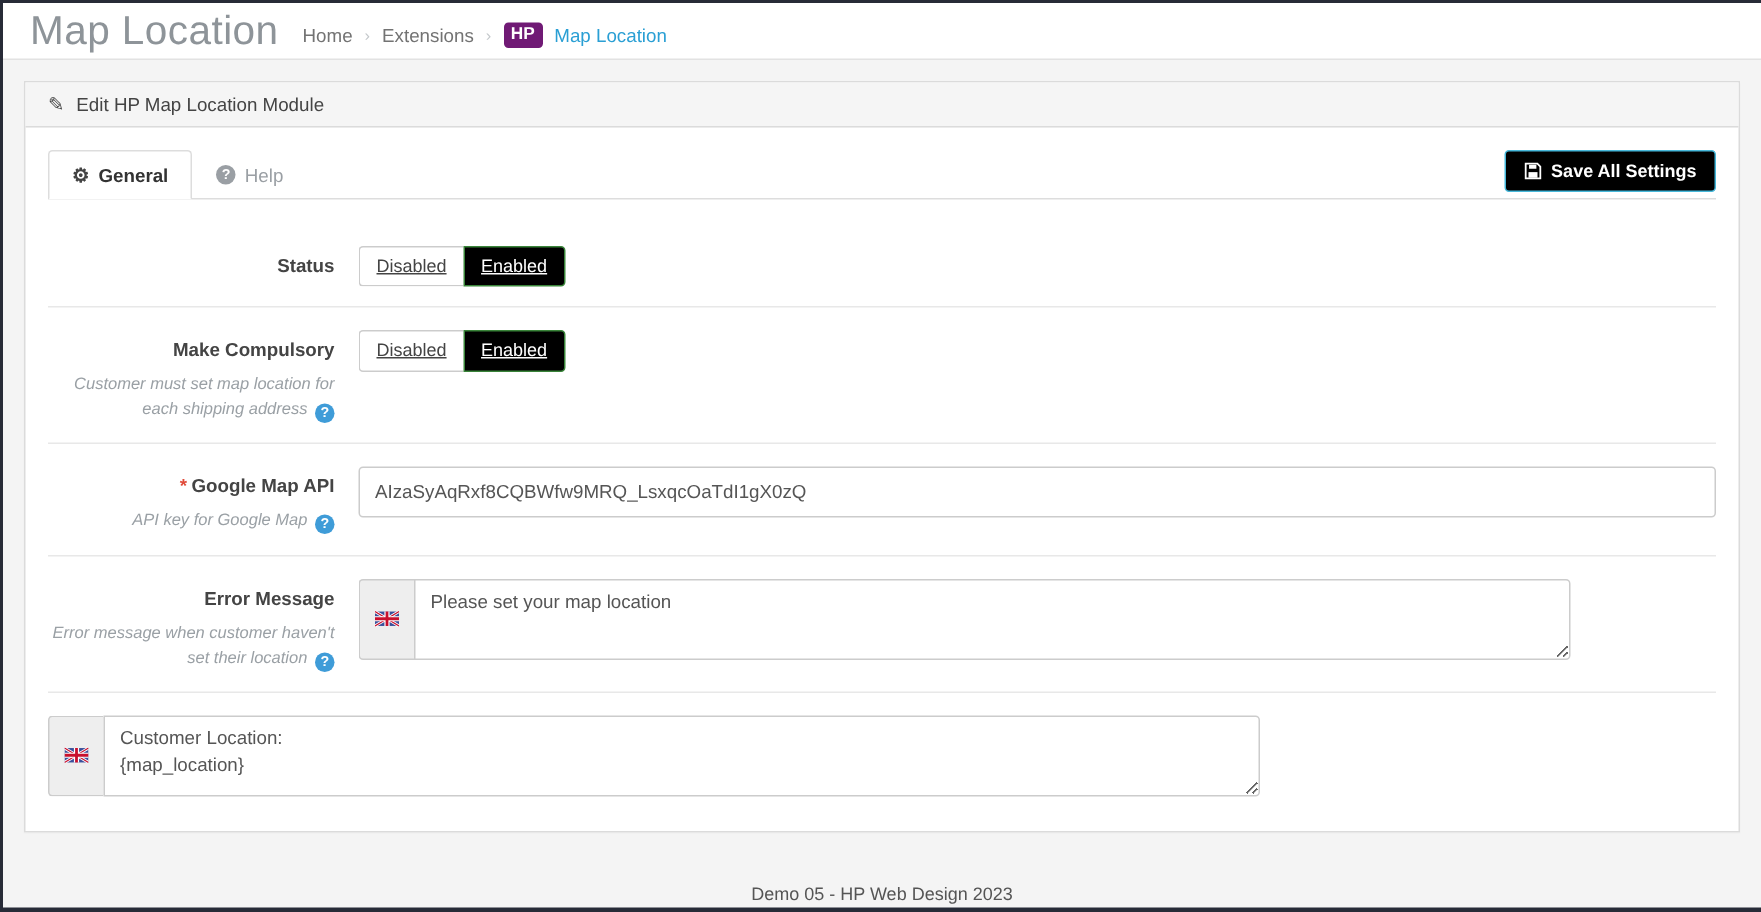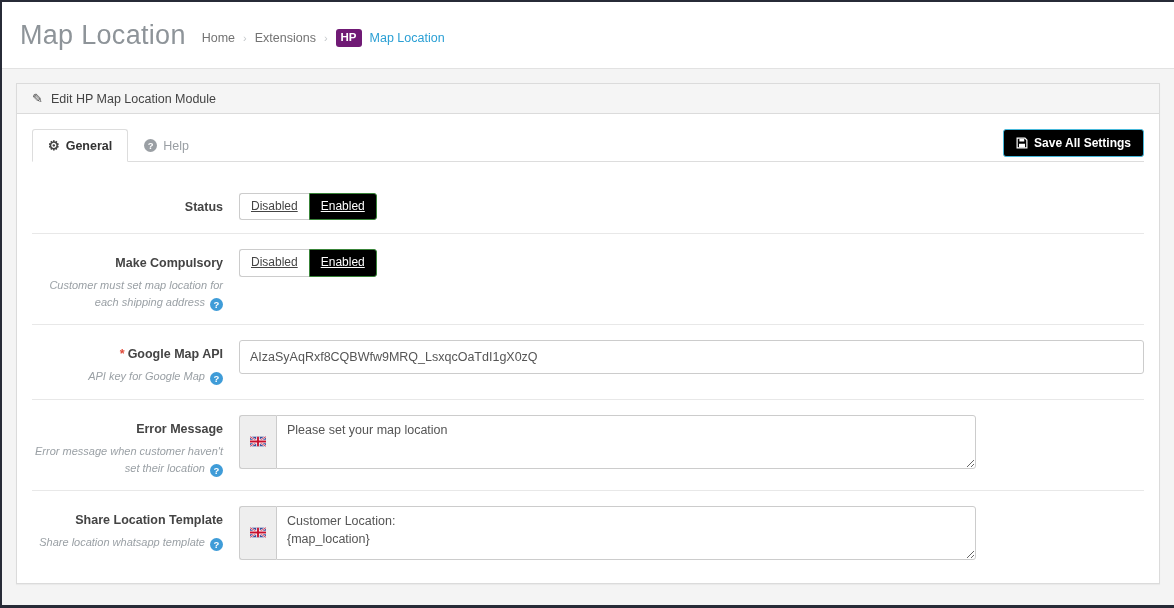--- a/index.html
+++ b/index.html
@@ -10,21 +10,21 @@
     border-left:2px solid #272b37;
     border-top:2px solid #272b37;
     border-bottom:3px solid #272b37;
     overflow:hidden;
     color:#444;
   }
   
   .page-header {
     background:#fff;
     border-bottom:1px solid #e2e2e2;
-    height:67px;
+    height:38px;
     display:flex;
     align-items:center;
     padding:0 14px 0 18px;
   }
   .page-title {
     font-size:27px;
     font-weight:400;
     color:#8e9499;
     letter-spacing:.3px;
     margin-right:16px;
@@ -91,21 +91,21 @@
   }
   .btn-toggle:first-child { border-radius:3px 0 0 3px; border-right:none; }
   .btn-toggle:last-child { border-radius:0 3px 3px 0; }
   .btn-toggle.active { background:#000000; border-color:#398439; color:#fff; }
 
   .text-input {
     width:100%; height:28px; border:1px solid #ccc; border-radius:3px;
     padding:16px 10px; font-size:12.5px; color:#555; font-family:inherit;
     background:#fff;
   }
-  .input-group { display:flex; width:737px; }
+  .input-group { display:flex; width:808px; }
   .input-addon {
     width:37px; background:#eee; border:1px solid #ccc; border-right:none;
     border-radius:3px 0 0 3px; display:flex; align-items:center; justify-content:center;
     flex-shrink:0;
   }
   .input-group textarea {
     flex:1; height:54px; border:1px solid #ccc; border-radius:0 3px 3px 0;
     padding:5px 10px; font-size:12.5px; color:#555; font-family:inherit;
     resize:vertical; line-height:1.5;
   }
@@ -211,24 +211,20 @@
                   <path d="M30,0 V36 M0,18 H60" stroke="#fff" stroke-width="13"></path>
                   <path d="M30,0 V36 M0,18 H60" stroke="#c8102e" stroke-width="7"></path>
                 </svg>
               </span>
               <textarea style="">Please set your map location</textarea>
             </div>
           </div>
         </div>
 
         <div class="form-group last">
-          <div class="col-label">
-            <label>Share Location Template</label>
-            <div class="help-text"><span>Share location whatsapp template</span> <span class="q-icon">?</span></div>
-          </div>
           <div class="col-control">
             <div class="input-group">
               <span class="input-addon">
                 <svg width="16" height="11" viewBox="0 0 60 36">
                   <rect width="60" height="36" fill="#3a4f9b"></rect>
                   <path d="M0,0 L60,36 M60,0 L0,36" stroke="#fff" stroke-width="7"></path>
                   <path d="M0,0 L60,36 M60,0 L0,36" stroke="#c8102e" stroke-width="3"></path>
                   <path d="M30,0 V36 M0,18 H60" stroke="#fff" stroke-width="13"></path>
                   <path d="M30,0 V36 M0,18 H60" stroke="#c8102e" stroke-width="7"></path>
                 </svg>

